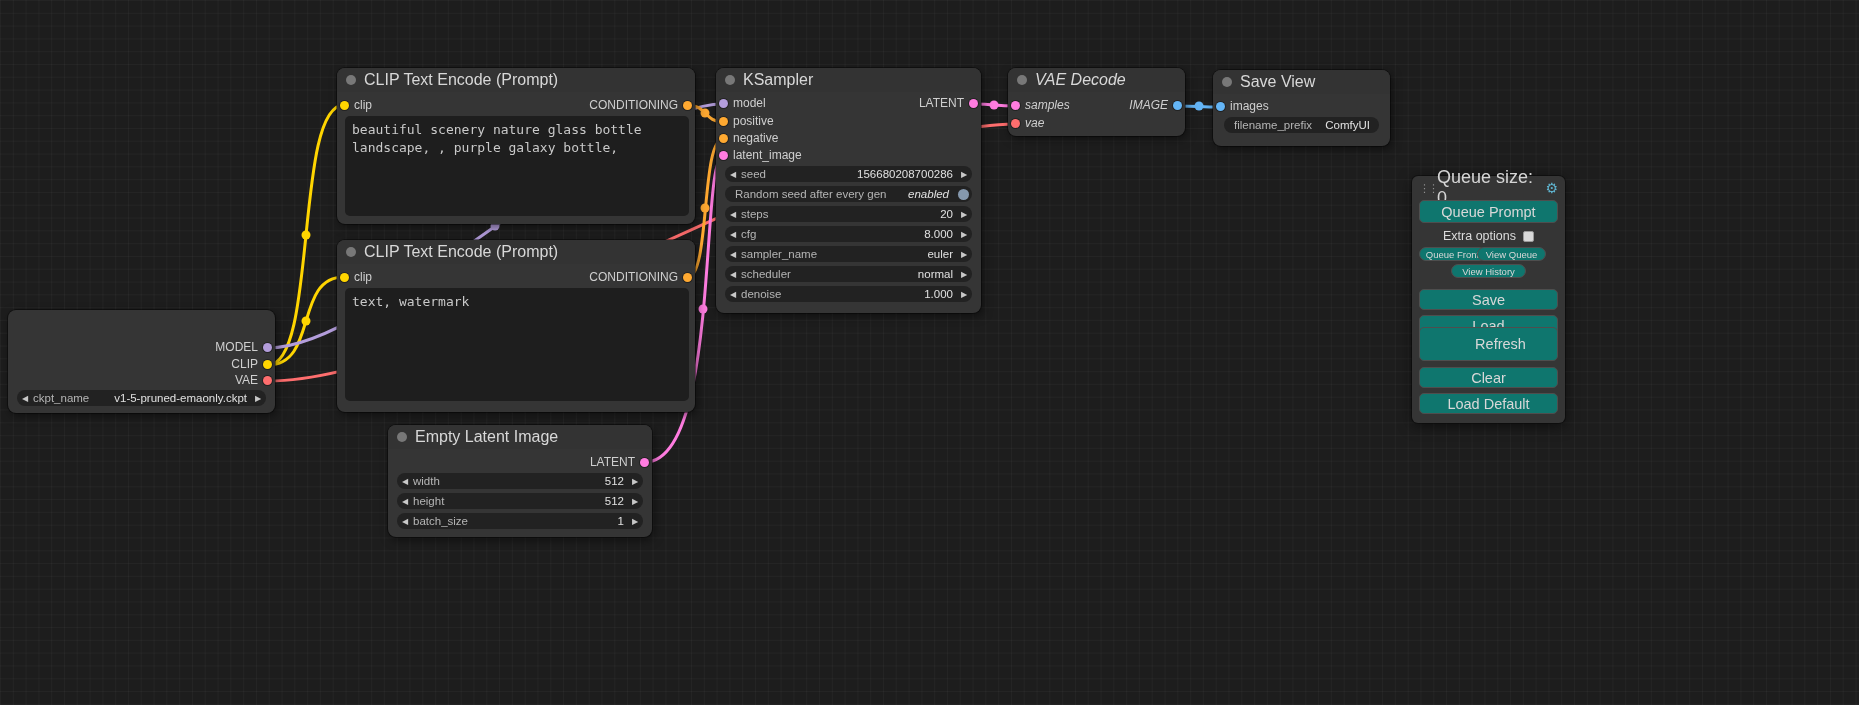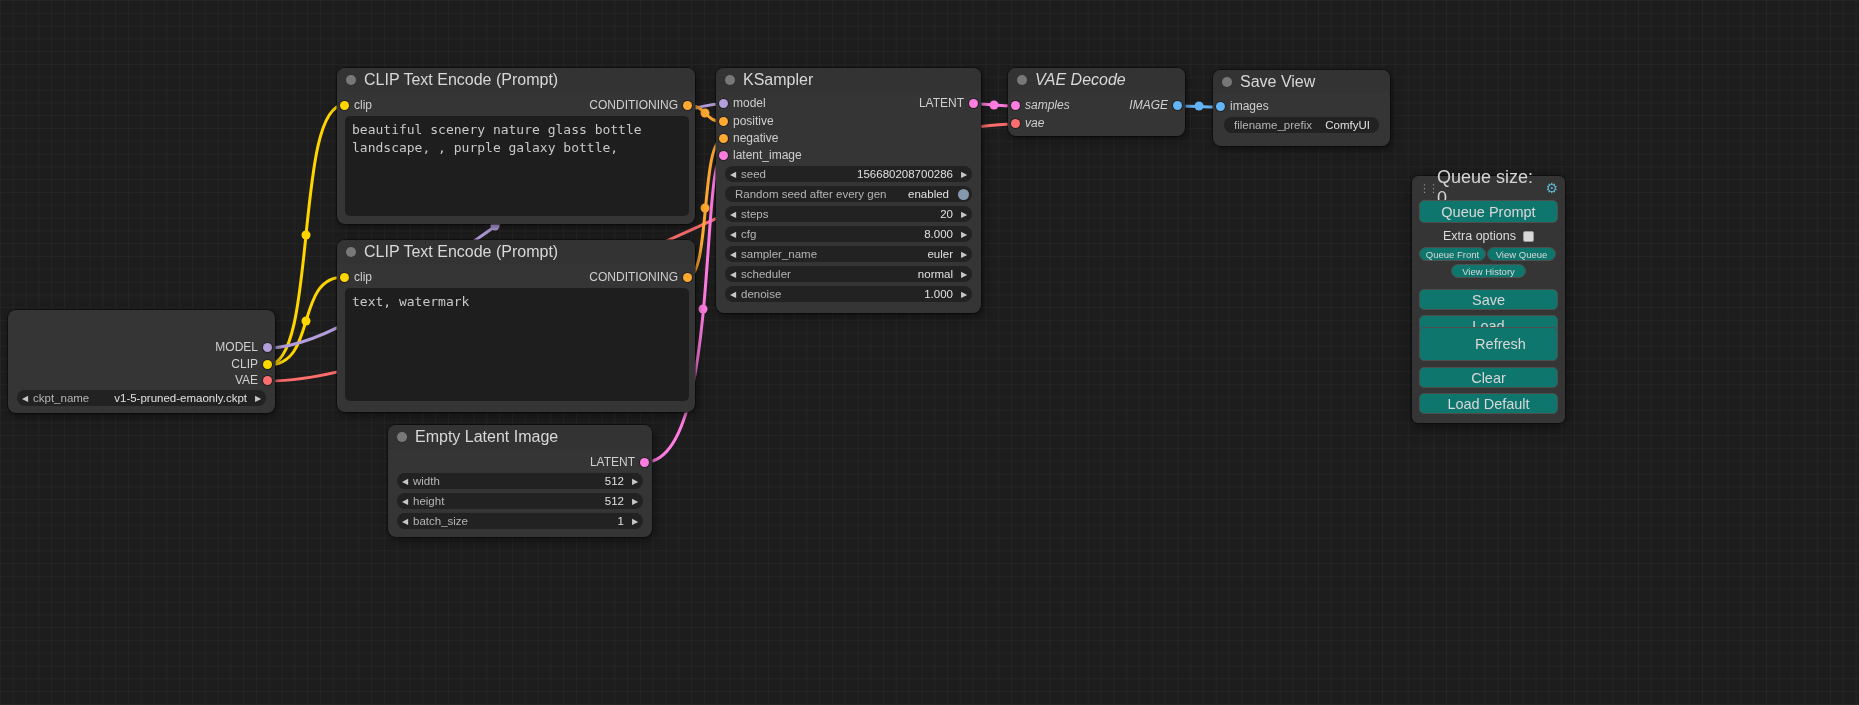--- a/index.html
+++ b/index.html
@@ -199,21 +199,21 @@
       <span class="sdot" style="background: rgb(255, 124, 224);"></span>
     </div>
     <div class="widget" style="top:98px;">
       <span class="warrow">◀</span>
       <span class="wname">seed</span>
       <span class="wvalue">156680208700286</span>
       <span class="warrow">▶</span>
     </div>
     <div class="widget plain" style="top:118px;">
       <span class="wname">Random seed after every gen</span>
-      <span class="wvalue" style="">enabled</span>
+      <span class="wvalue" style="font-style:italic;">enabled</span>
       <span class="knob"></span>
     </div>
     <div class="widget" style="top:138px;">
       <span class="warrow">◀</span>
       <span class="wname">steps</span>
       <span class="wvalue">20</span>
       <span class="warrow">▶</span>
     </div>
     <div class="widget" style="top:158px;">
       <span class="warrow">◀</span>
@@ -280,21 +280,21 @@
       <span class="drag">⋮⋮</span>
       <span class="qsize">Queue size: 0</span>
       <span class="gear">⚙</span>
     </div>
     <button class="qbtn big" style="top:24px; height:23px;">Queue Prompt</button>
     <div class="extra-row">
       <span>Extra options</span>
       <span class="checkbox"></span>
     </div>
     <button class="qbtn small" style="left:7px; top:71px; width:67px;">Queue Front</button>
-    <button class="qbtn small" style="left:75px; top:71px; width:69px;">View Queue</button>
+    <button class="qbtn small" style="left:65px; top:71px; width:69px;">View Queue</button>
     <button class="qbtn small" style="left:39px; top:88px; width:75px;">View History</button>
     <button class="qbtn big" style="top:113px; height:21px;">Save</button>
     <button class="qbtn big" style="top:139px; height:21px;">Load</button>
     <button class="qbtn big" style="top:151px; height:34px;padding-left:24px;">Refresh</button>
     <button class="qbtn big" style="top:191px; height:21px;">Clear</button>
     <button class="qbtn big" style="top:217px; height:21px;">Load Default</button>
   </div>
 
 </div>
 

